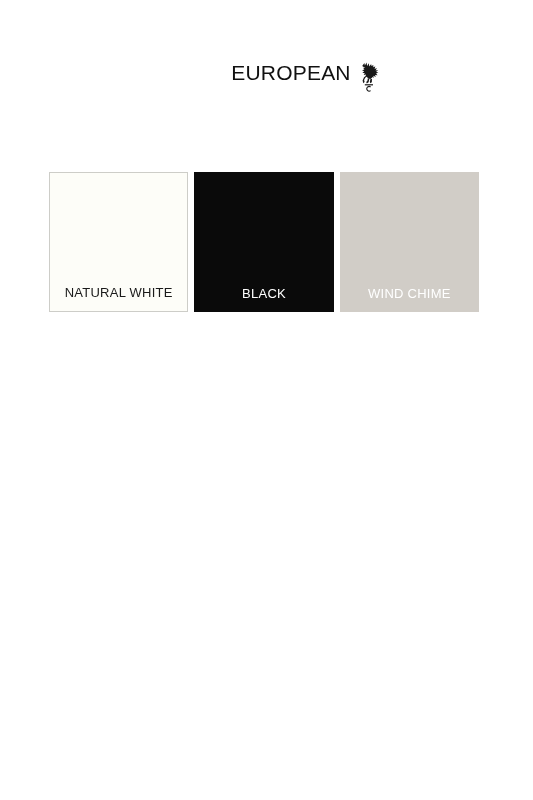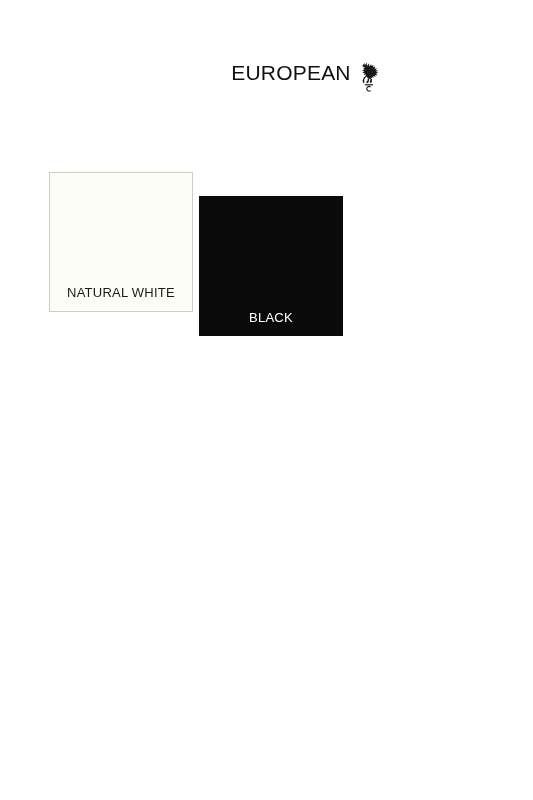--- a/index.html
+++ b/index.html
@@ -148,20 +148,23 @@
     </div>
 
   </div>
 
   <div class="swatch-row">
 
     <div class="swatch bordered" id="sw0" style="background: rgb(253, 253, 248); border-color: rgb(205, 205, 200);">
       <span class="swatch-label" style="color: rgb(26, 26, 26);">NATURAL WHITE</span>
     </div>
 
-    <div class="swatch" id="sw1" style="background: rgb(10, 10, 10); margin-top: 24px;">
+    <div class="swatch" id="sw1" style="background: rgb(10, 10, 10);">
       <span class="swatch-label" style="color: rgb(255, 255, 255);">BLACK</span>
     </div>
 
+    <div class="swatch" id="sw2" style="background: rgb(209, 205, 199);">
+      <span class="swatch-label" style="color: rgb(255, 255, 255);">WIND CHIME</span>
+    </div>
 
   </div>
 
 </div>
 
 </body></html>

